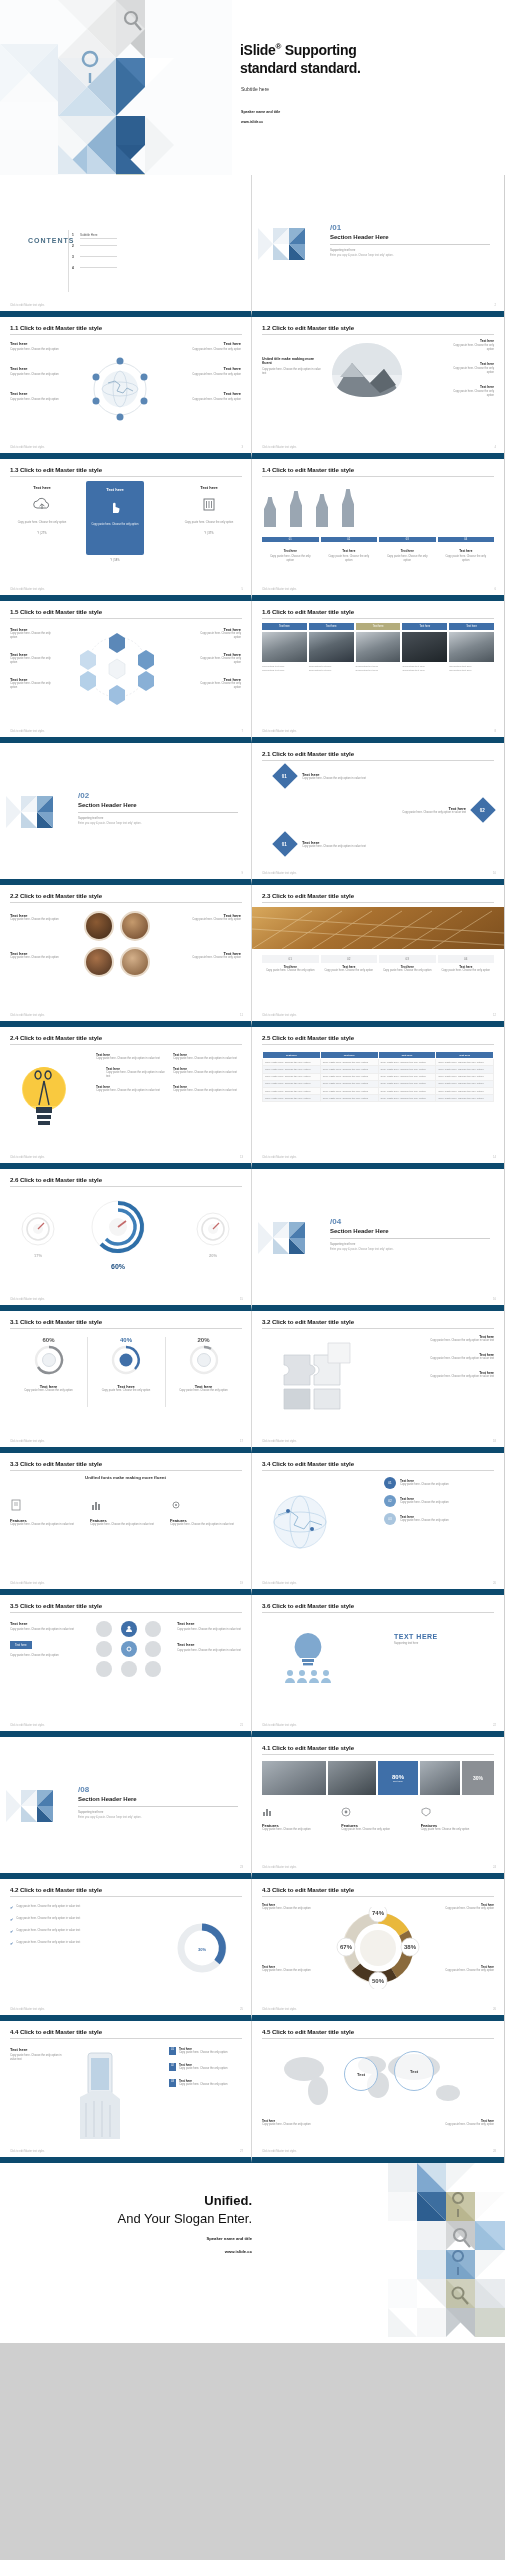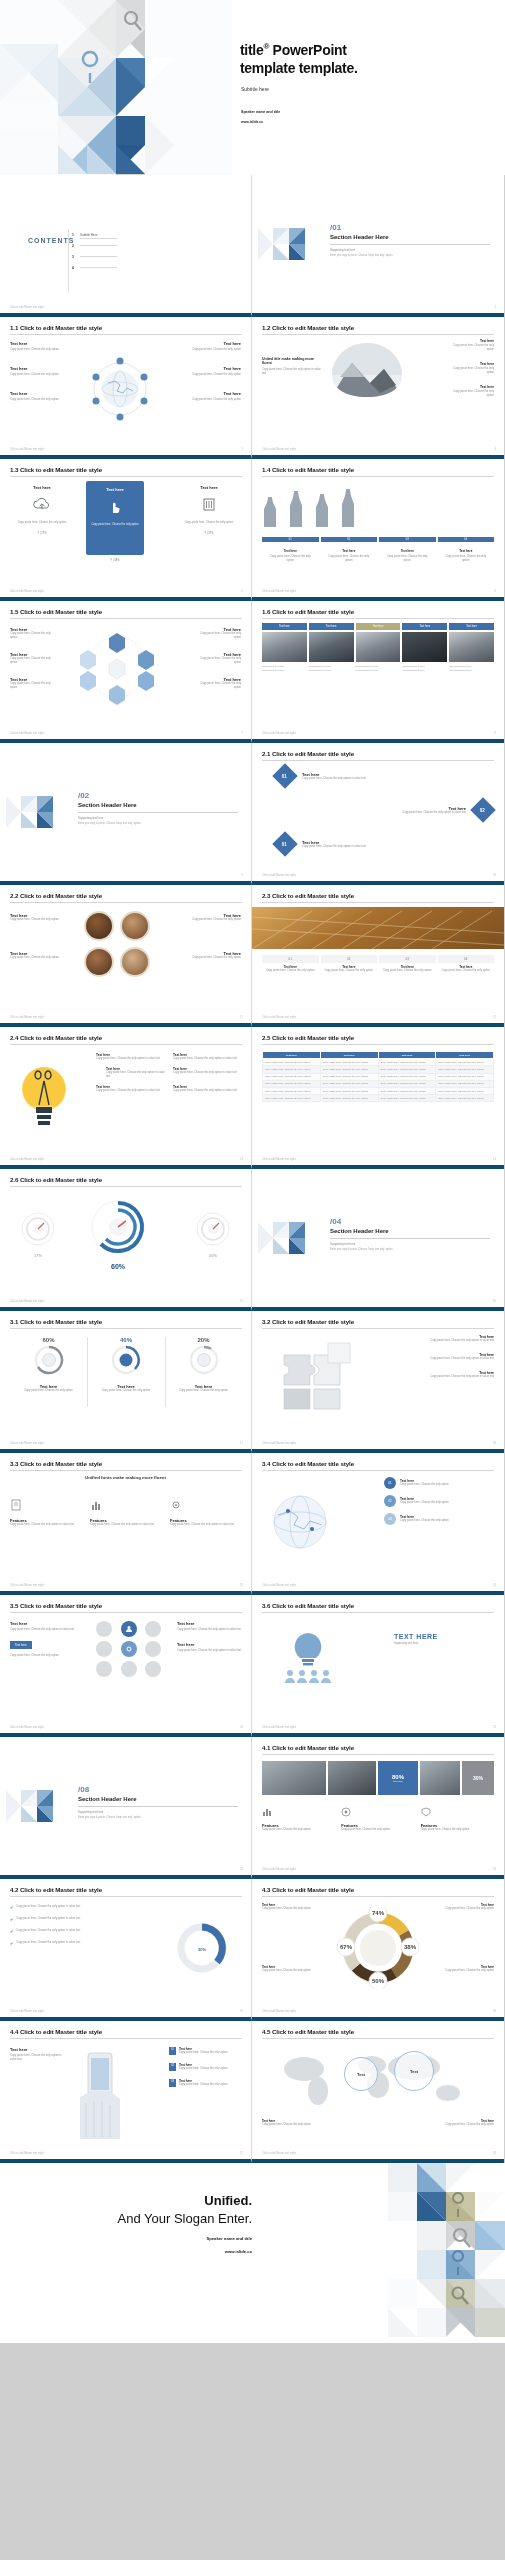--- a/index.html
+++ b/index.html
@@ -6,21 +6,21 @@
   body {
     width: 505px; height: 2560px;
     background: #ffffff;
     font-family: "Liberation Sans", sans-serif;
     overflow: hidden;
   }
   .sheet { width: 505px; height: 2560px; position: relative; background:#cfcfcf; }
 
   
   .slide { position: relative; background:#fff; overflow:hidden; }
-  .half { width:252px; height:142px; float:left; border-right:1px solid #d8d8d8; border-bottom:4px solid #0c4a6e;}
+  .half { width:252px; height:142px; float:left; border-right:1px solid #d8d8d8; border-bottom:6px solid #0c4a6e;}
   .half.r { border-right:none; }
   .row { width:505px; height:142px; overflow:hidden; }
 
   .stitle { position:absolute; left:10px; top:7px; font-size:6.2px; font-weight:bold; color:#1a1a1a; letter-spacing:-0.1px;}
   .rule { position:absolute; left:10px; top:17px; width:232px; height:1px; background:#d5d5d5; }
   .foot { position:absolute; left:10px; bottom:4px; font-size:2.6px; color:#b4b4b4;}
   .pg { position:absolute; right:8px; bottom:4px; font-size:2.8px; color:#c0c0c0;}
 
   .th { font-size:4px; font-weight:bold; color:#222; }
   .tb { font-size:2.7px; color:#8e8e8e; line-height:1.45; }
@@ -113,22 +113,22 @@
       <polygon points="116,145 145,145 116,174" fill="#2a5a8b"></polygon>
       <polygon points="145,116 174,145 145,174" fill="#f2f4f5"></polygon>
       <polygon points="116,145 145,174 116,174" fill="#35679a"></polygon>
       <polygon points="58,145 87,174 58,174" fill="#dfe9f1"></polygon>
       <polygon points="87,145 116,174 87,174" fill="#c4d8e9"></polygon>
       <polygon points="29,145 58,145 58,174 29,174" fill="#e8edf1"></polygon>
       <polygon points="116,174 145,174 145,175 116,175" fill="#cfd6c6"></polygon>
       <rect x="0" y="130" width="58" height="45" fill="#fafbfc"></rect>
     </svg>
     <div class="cov-title">
-      <span>title</span><sup>®</sup><span> PowerPoint</span><br>
-      <span>template template.</span>
+      <span>iSlide</span><sup>®</sup><span> Supporting</span><br>
+      <span>standard standard.</span>
     </div>
     <div class="cov-sub">Subtitle here</div>
     <div class="cov-sp">Speaker name and title</div>
     <div class="cov-url">www.islide.cc</div>
   </div>
 
   <div class="row">
     <div class="slide half">
       <div class="cts-label">CONTENTS</div>
       <div class="cts-bar"></div>

